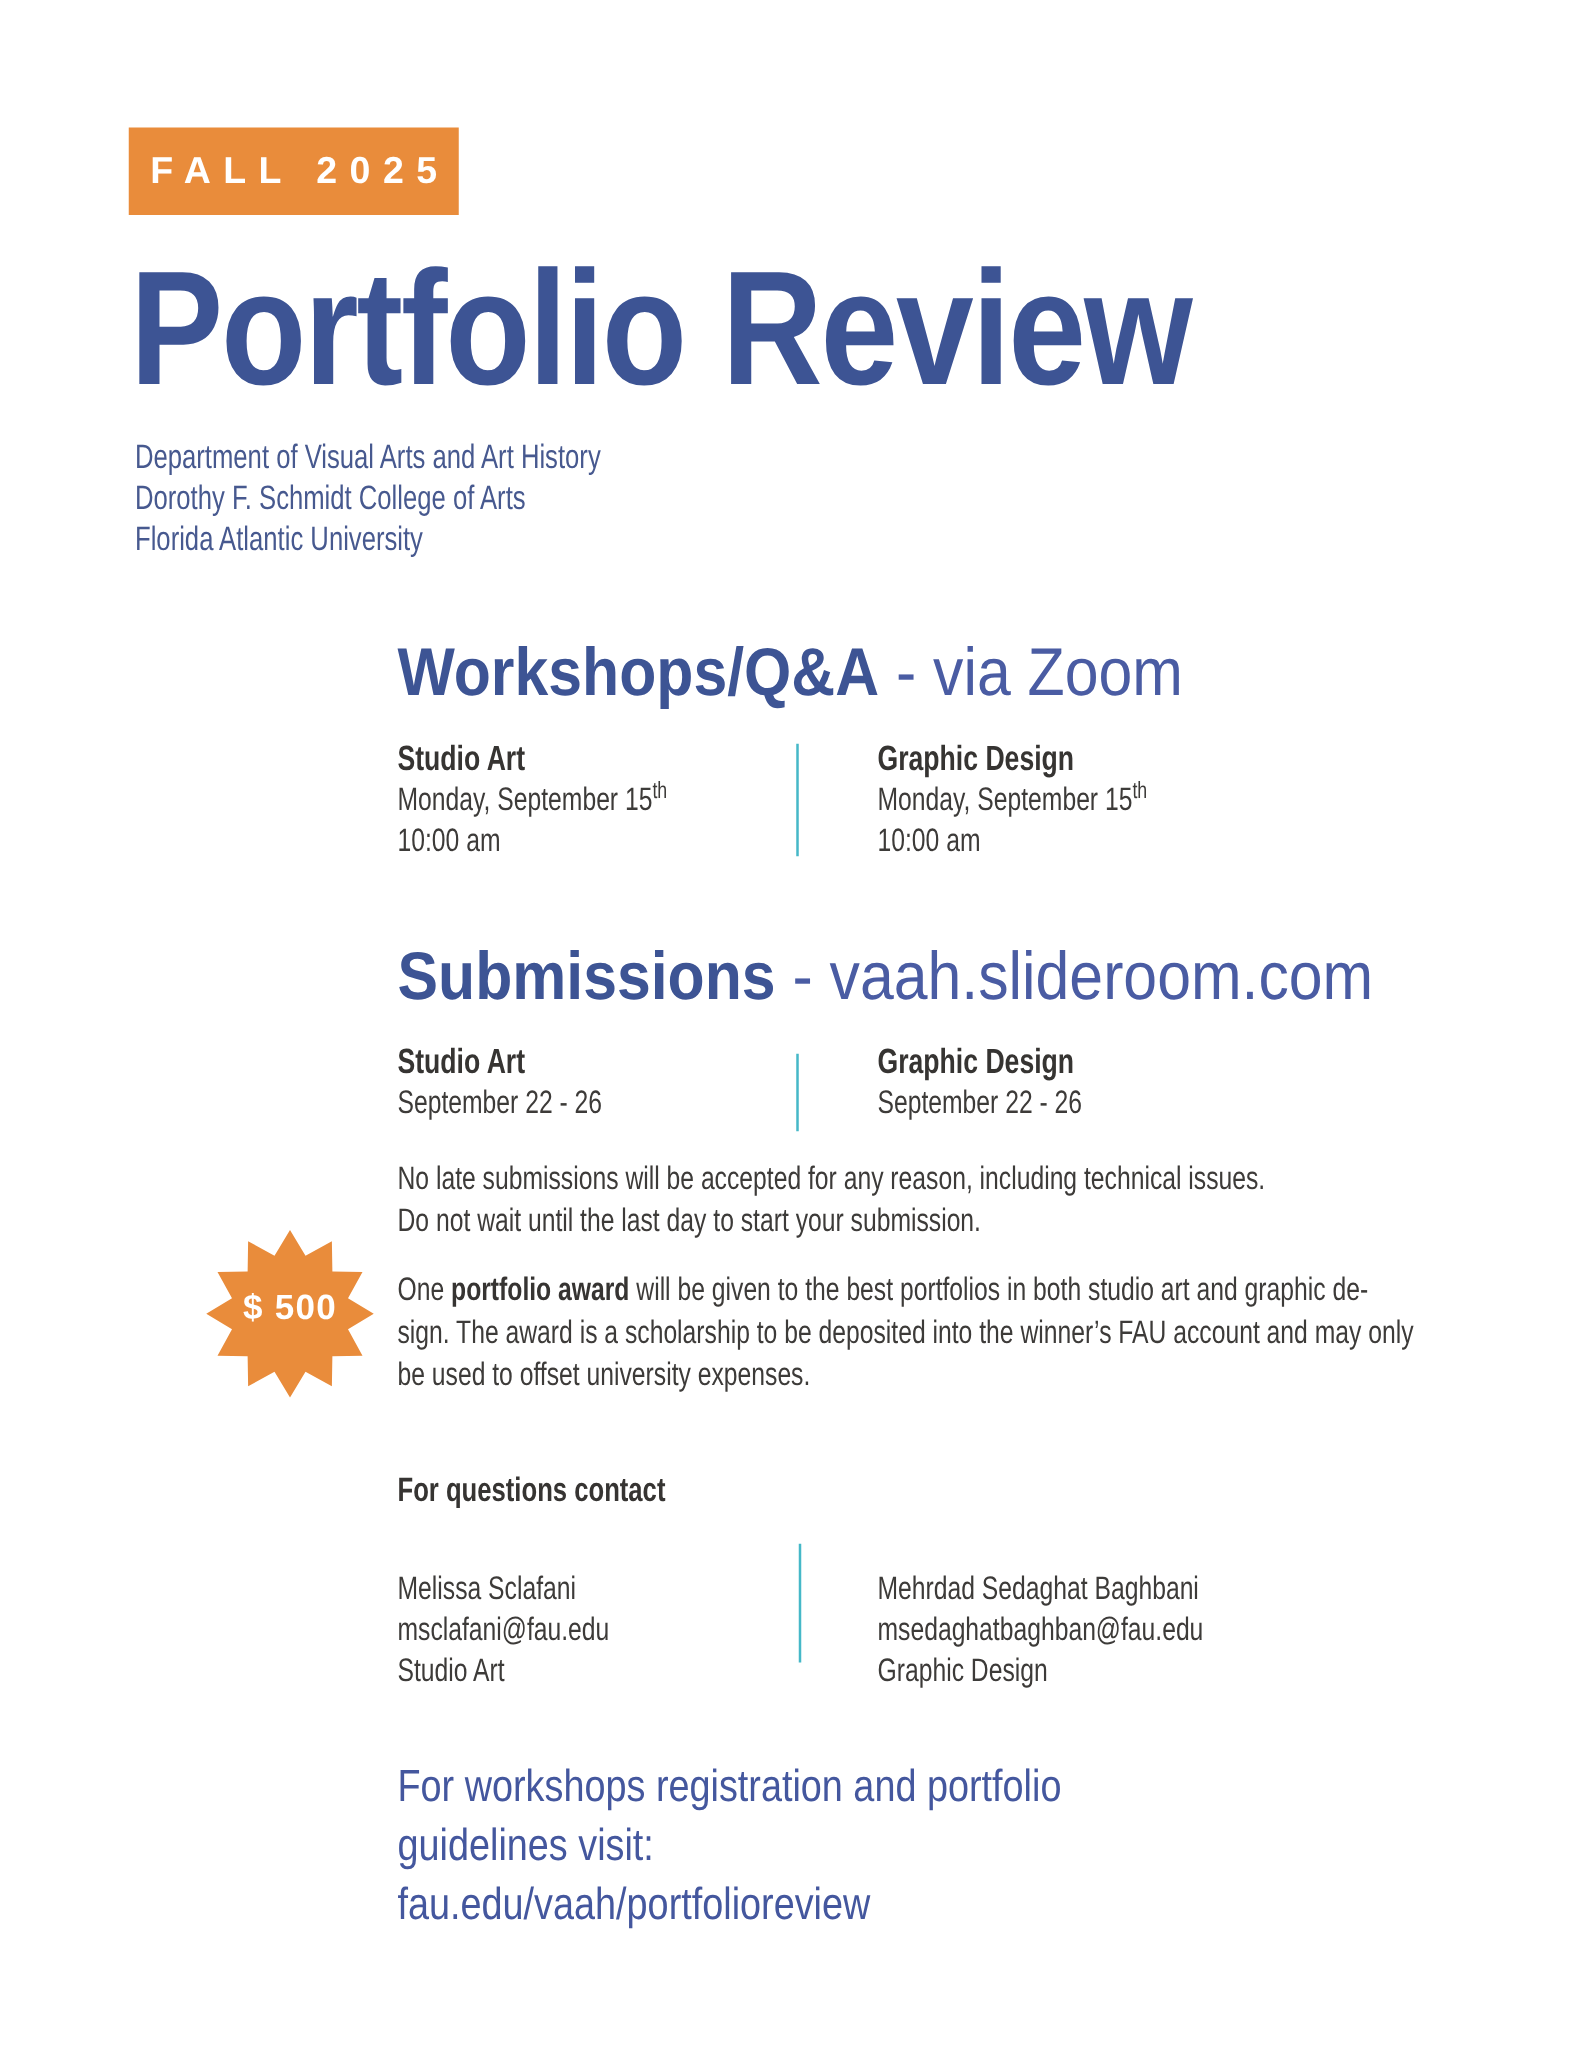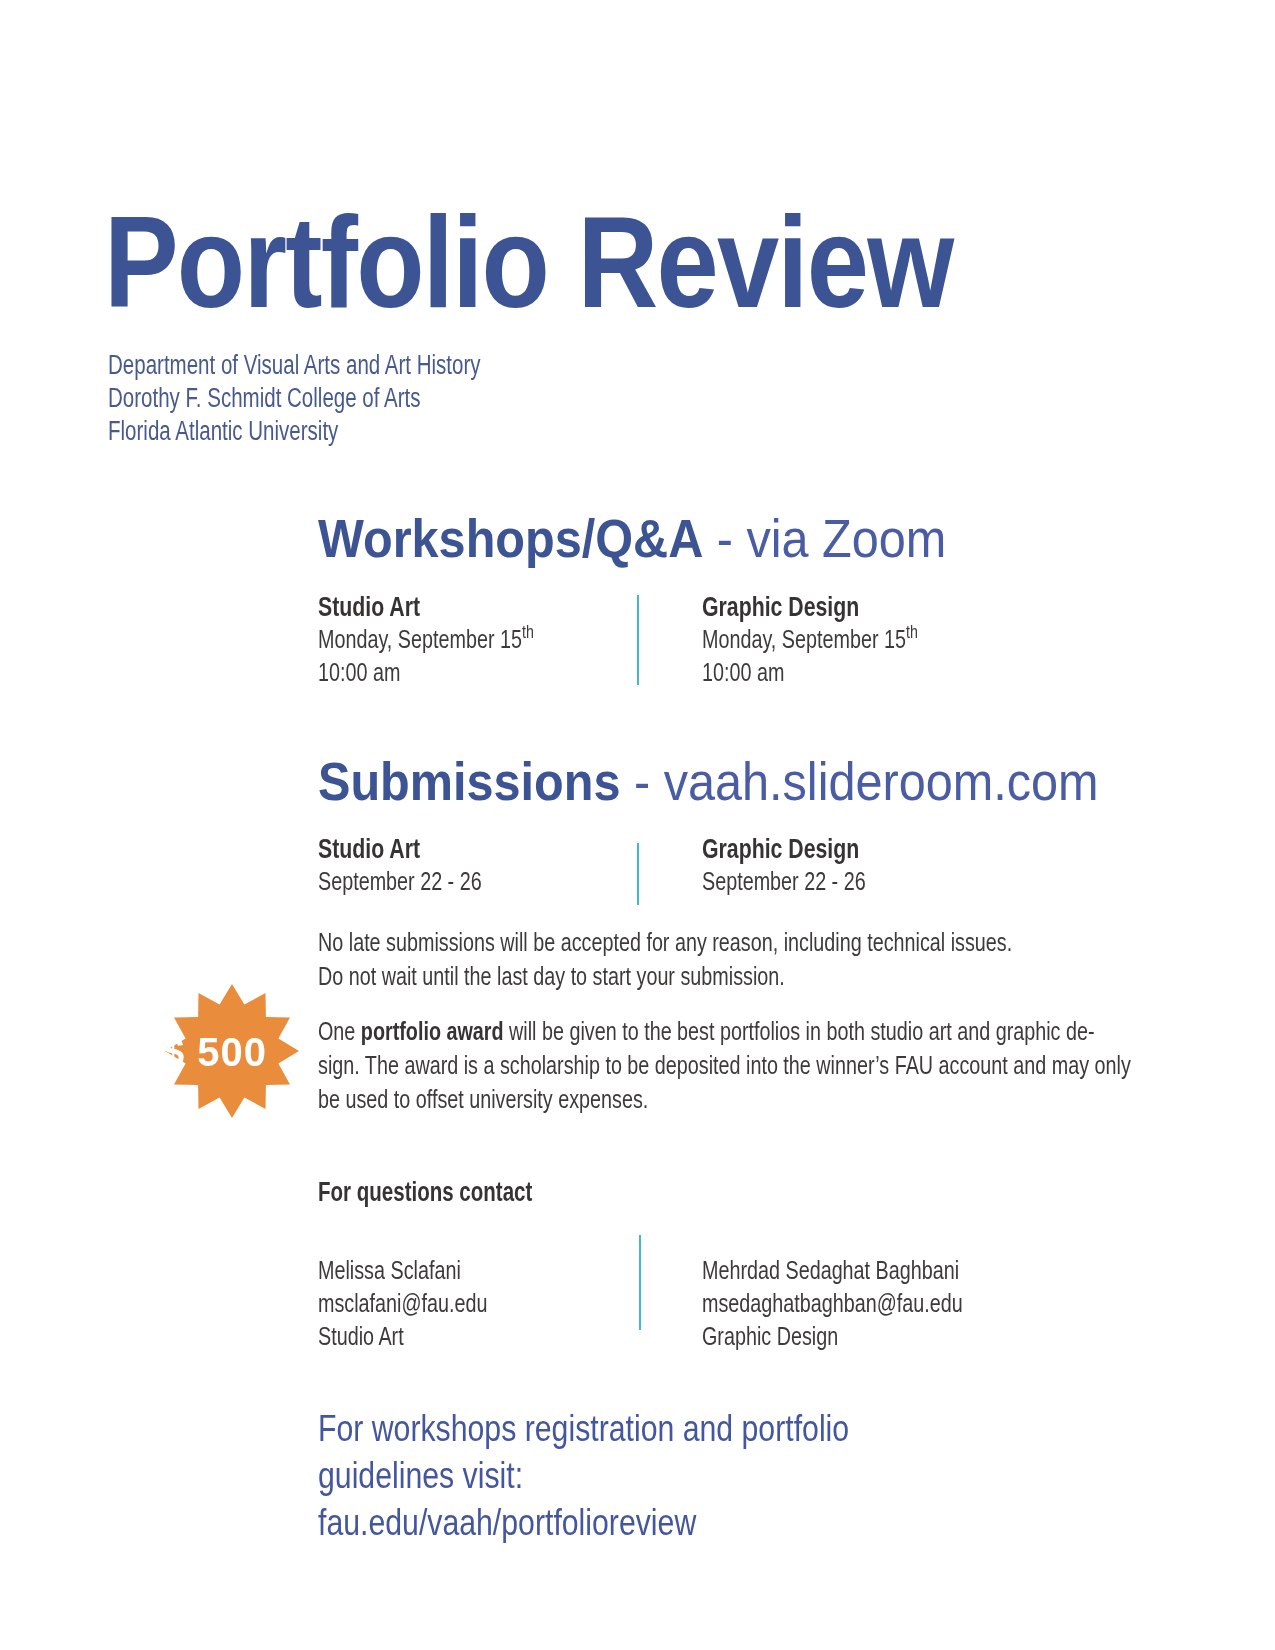--- a/index.html
+++ b/index.html
@@ -62,21 +62,21 @@
 
   .award-text{
     position:absolute;left:318px;top:1014px;
     font-size:26px;line-height:34px;color:#3d3b39;
   }
   .award-text b{color:#363432;}
 
   .star-svg{position:absolute;left:0;top:0;pointer-events:none;}
   .star-label{
     position:absolute;left:162px;top:1030px;width:140px;
-    text-align:left;font-size:40px;font-weight:bold;color:#ffffff;
+    text-align:center;font-size:28px;font-weight:bold;color:#ffffff;
     letter-spacing:1px;white-space:nowrap;
   }
 
   .contact-heading{
     position:absolute;left:318px;top:1177px;
     font-size:27px;font-weight:bold;color:#363432;white-space:nowrap;
   }
   .contact{
     position:absolute;top:1254px;
     font-size:26px;line-height:33px;color:#3d3b39;
@@ -86,20 +86,23 @@
     position:absolute;left:318px;top:1405px;
     font-size:36px;line-height:47px;color:#44579e;
     transform:scaleX(0.84);transform-origin:left top;
   }
 </style>
 </head>
 <body>
 
 <div class="page">
 
+  <div class="badge">
+    <span>FALL 2025</span>
+  </div>
 
   <h1 class="title">Portfolio Review</h1>
 
   <div class="org cond">
     <div>Department of Visual Arts and Art History</div>
     <div>Dorothy F. Schmidt College of Arts</div>
     <div>Florida Atlantic University</div>
   </div>
 
   <div class="sec-head" style="top:507px;">

